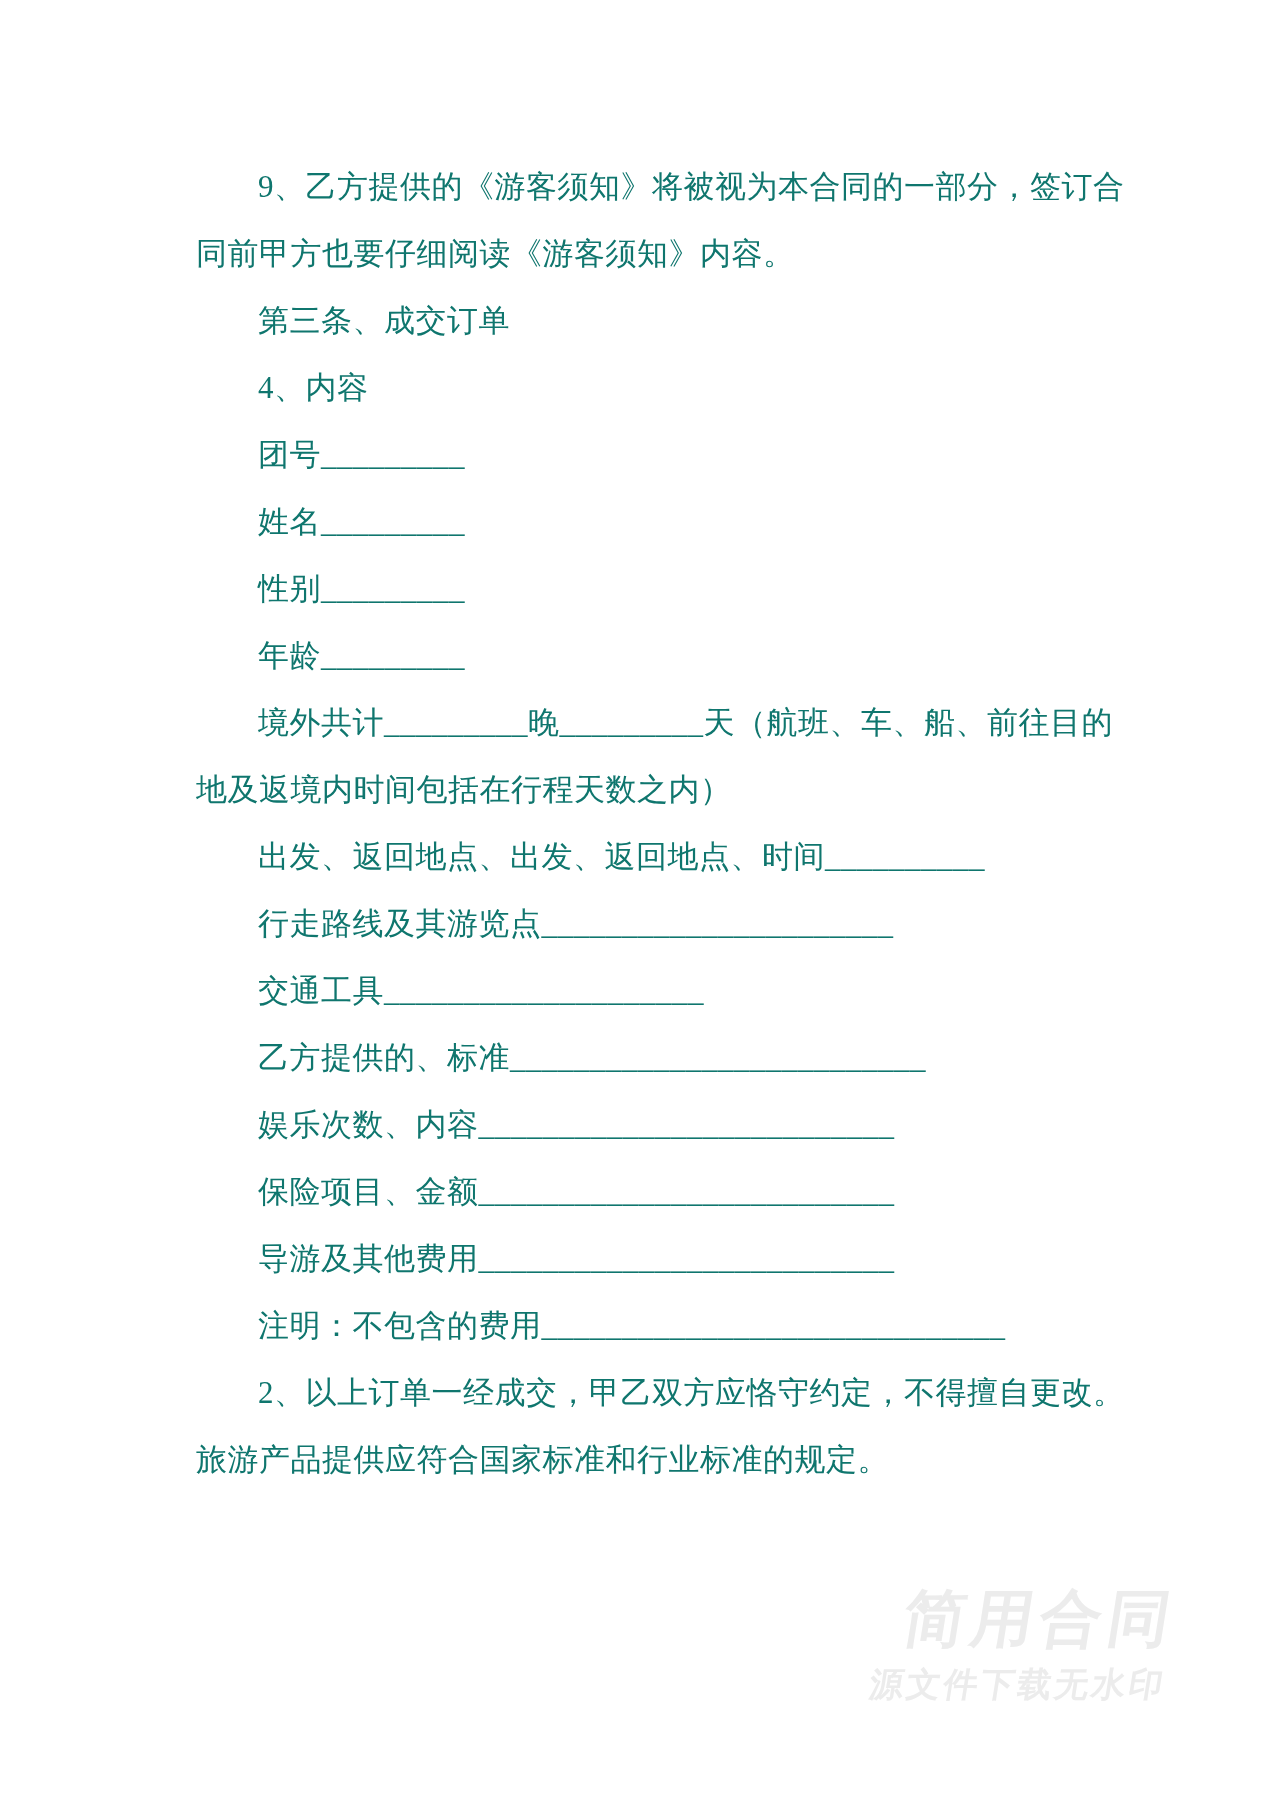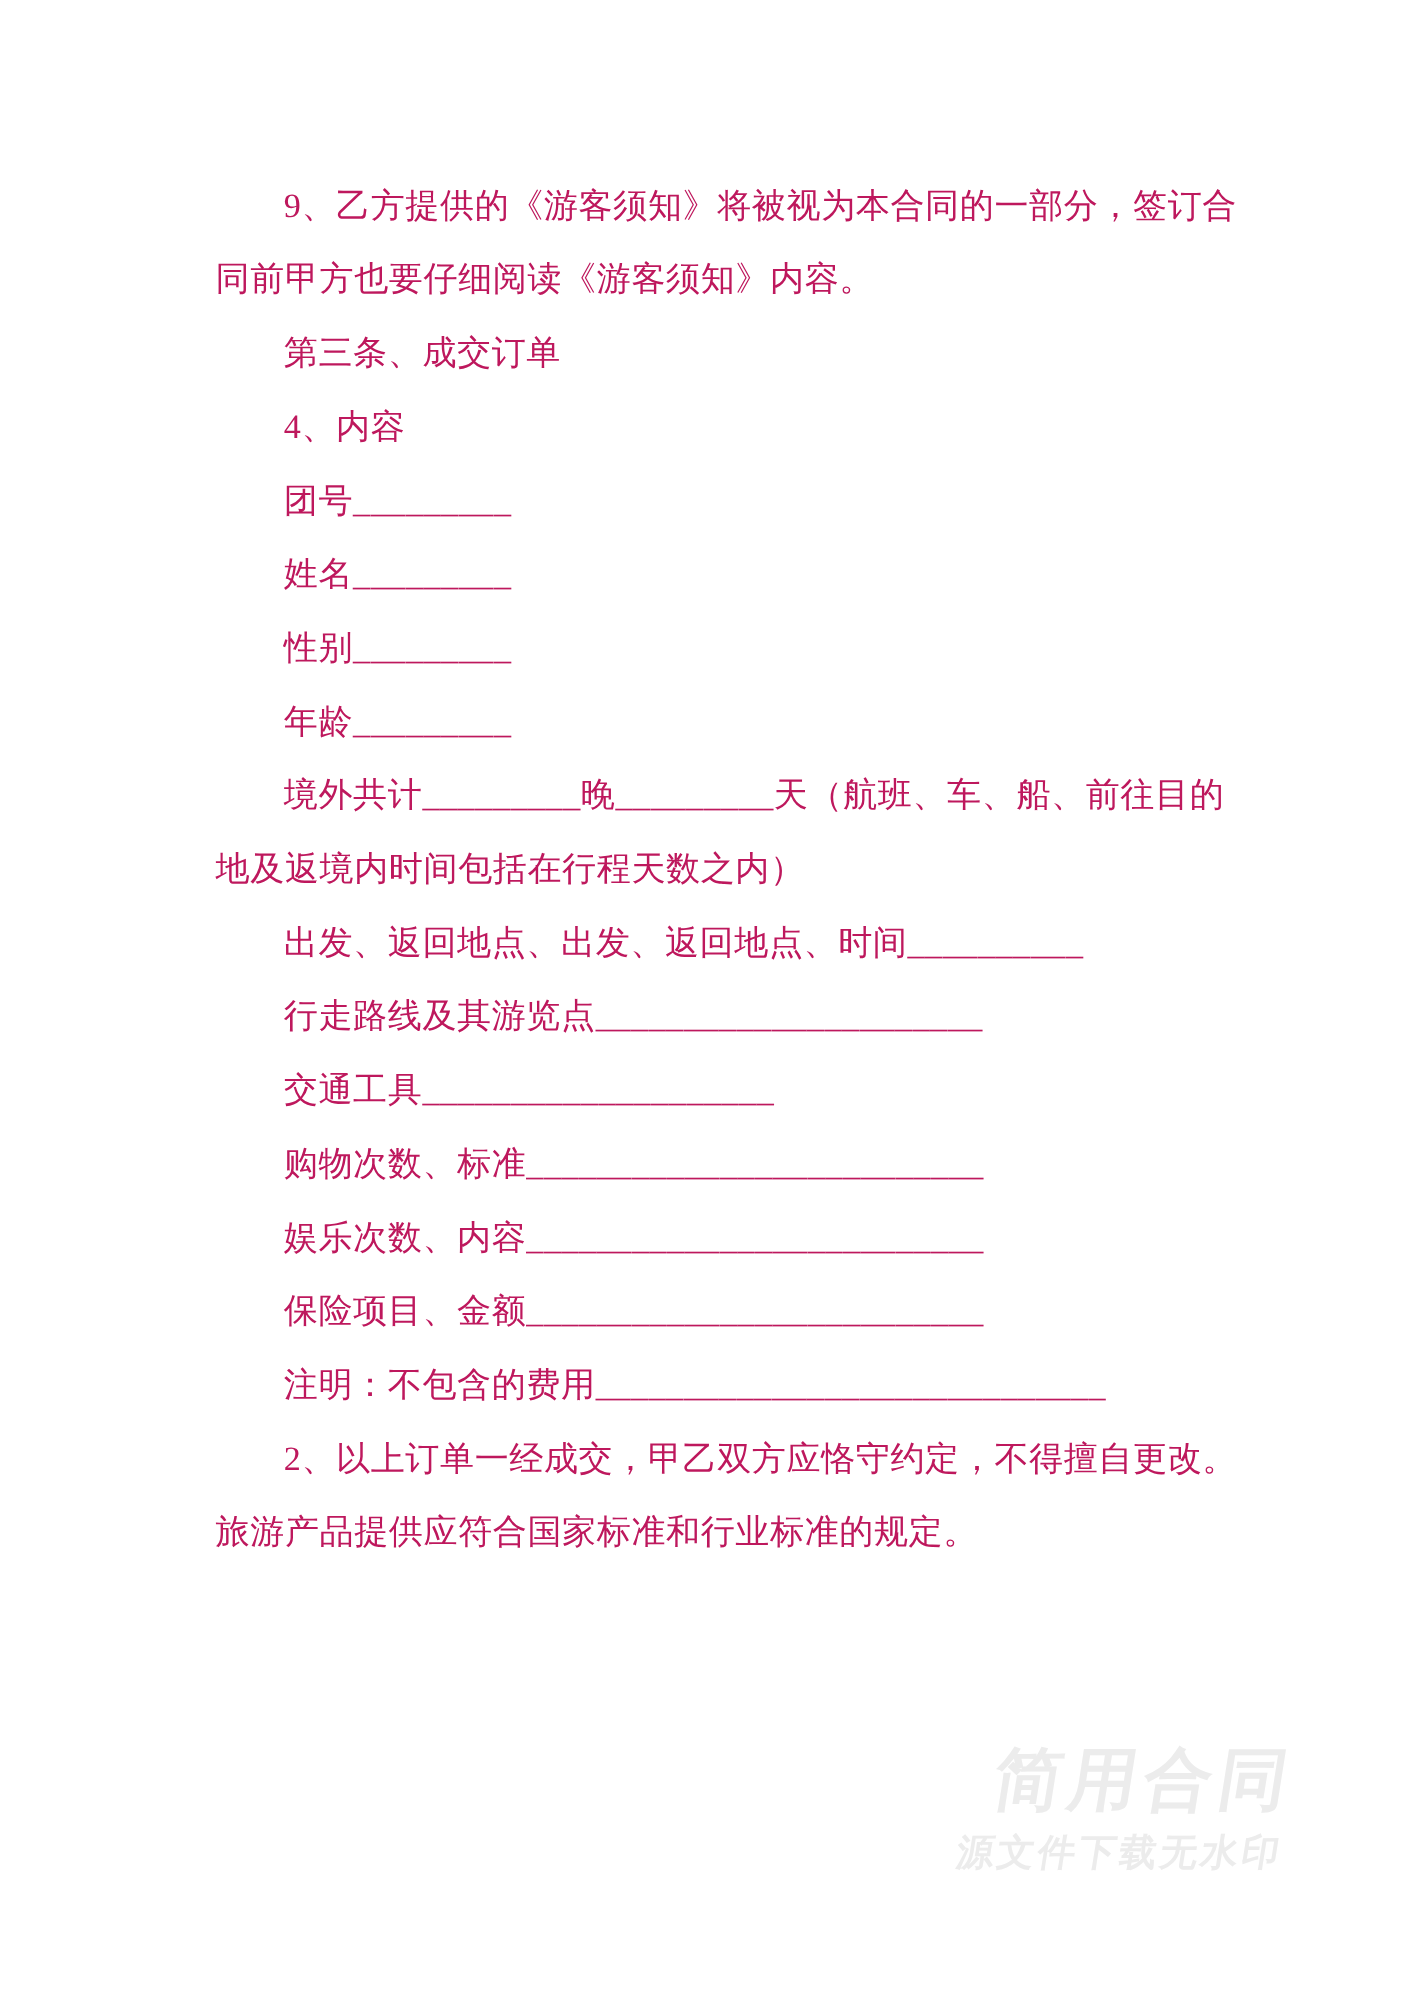--- a/index.html
+++ b/index.html
@@ -55,37 +55,38 @@
     line-height: 40px;
     margin-top: 12px;
     letter-spacing: 3px;
   }
 </style>
 </head>
 <body style="background: rgb(255, 255, 255);">
 
 <div class="page">
 
-  <div class="doc" style="color: #be185d;">
+  <div class="doc" style="color: #0f766e;">
     <div class="line indent">9、乙方提供的《游客须知》将被视为本合同的一部分，签订合</div>
     <div class="line">同前甲方也要仔细阅读《游客须知》内容。</div>
     <div class="line indent">第三条、成交订单</div>
     <div class="line indent">4、内容</div>
     <div class="line indent">团号_________</div>
     <div class="line indent">姓名_________</div>
     <div class="line indent">性别_________</div>
     <div class="line indent">年龄_________</div>
     <div class="line indent">境外共计_________晚_________天（航班、车、船、前往目的</div>
     <div class="line">地及返境内时间包括在行程天数之内）</div>
     <div class="line indent">出发、返回地点、出发、返回地点、时间__________</div>
     <div class="line indent">行走路线及其游览点______________________</div>
     <div class="line indent">交通工具____________________</div>
-    <div class="line indent">购物次数、标准__________________________</div>
+    <div class="line indent">乙方提供的、标准__________________________</div>
     <div class="line indent">娱乐次数、内容__________________________</div>
     <div class="line indent">保险项目、金额__________________________</div>
+    <div class="line indent">导游及其他费用__________________________</div>
     <div class="line indent">注明：不包含的费用_____________________________</div>
     <div class="line indent">2、以上订单一经成交，甲乙双方应恪守约定，不得擅自更改。</div>
     <div class="line">旅游产品提供应符合国家标准和行业标准的规定。</div>
   </div>
 
   <div class="watermark" style="color: rgb(236, 236, 236);">
     <div class="wm-title">简用合同</div>
     <div class="wm-subtitle">源文件下载无水印</div>
   </div>
 

